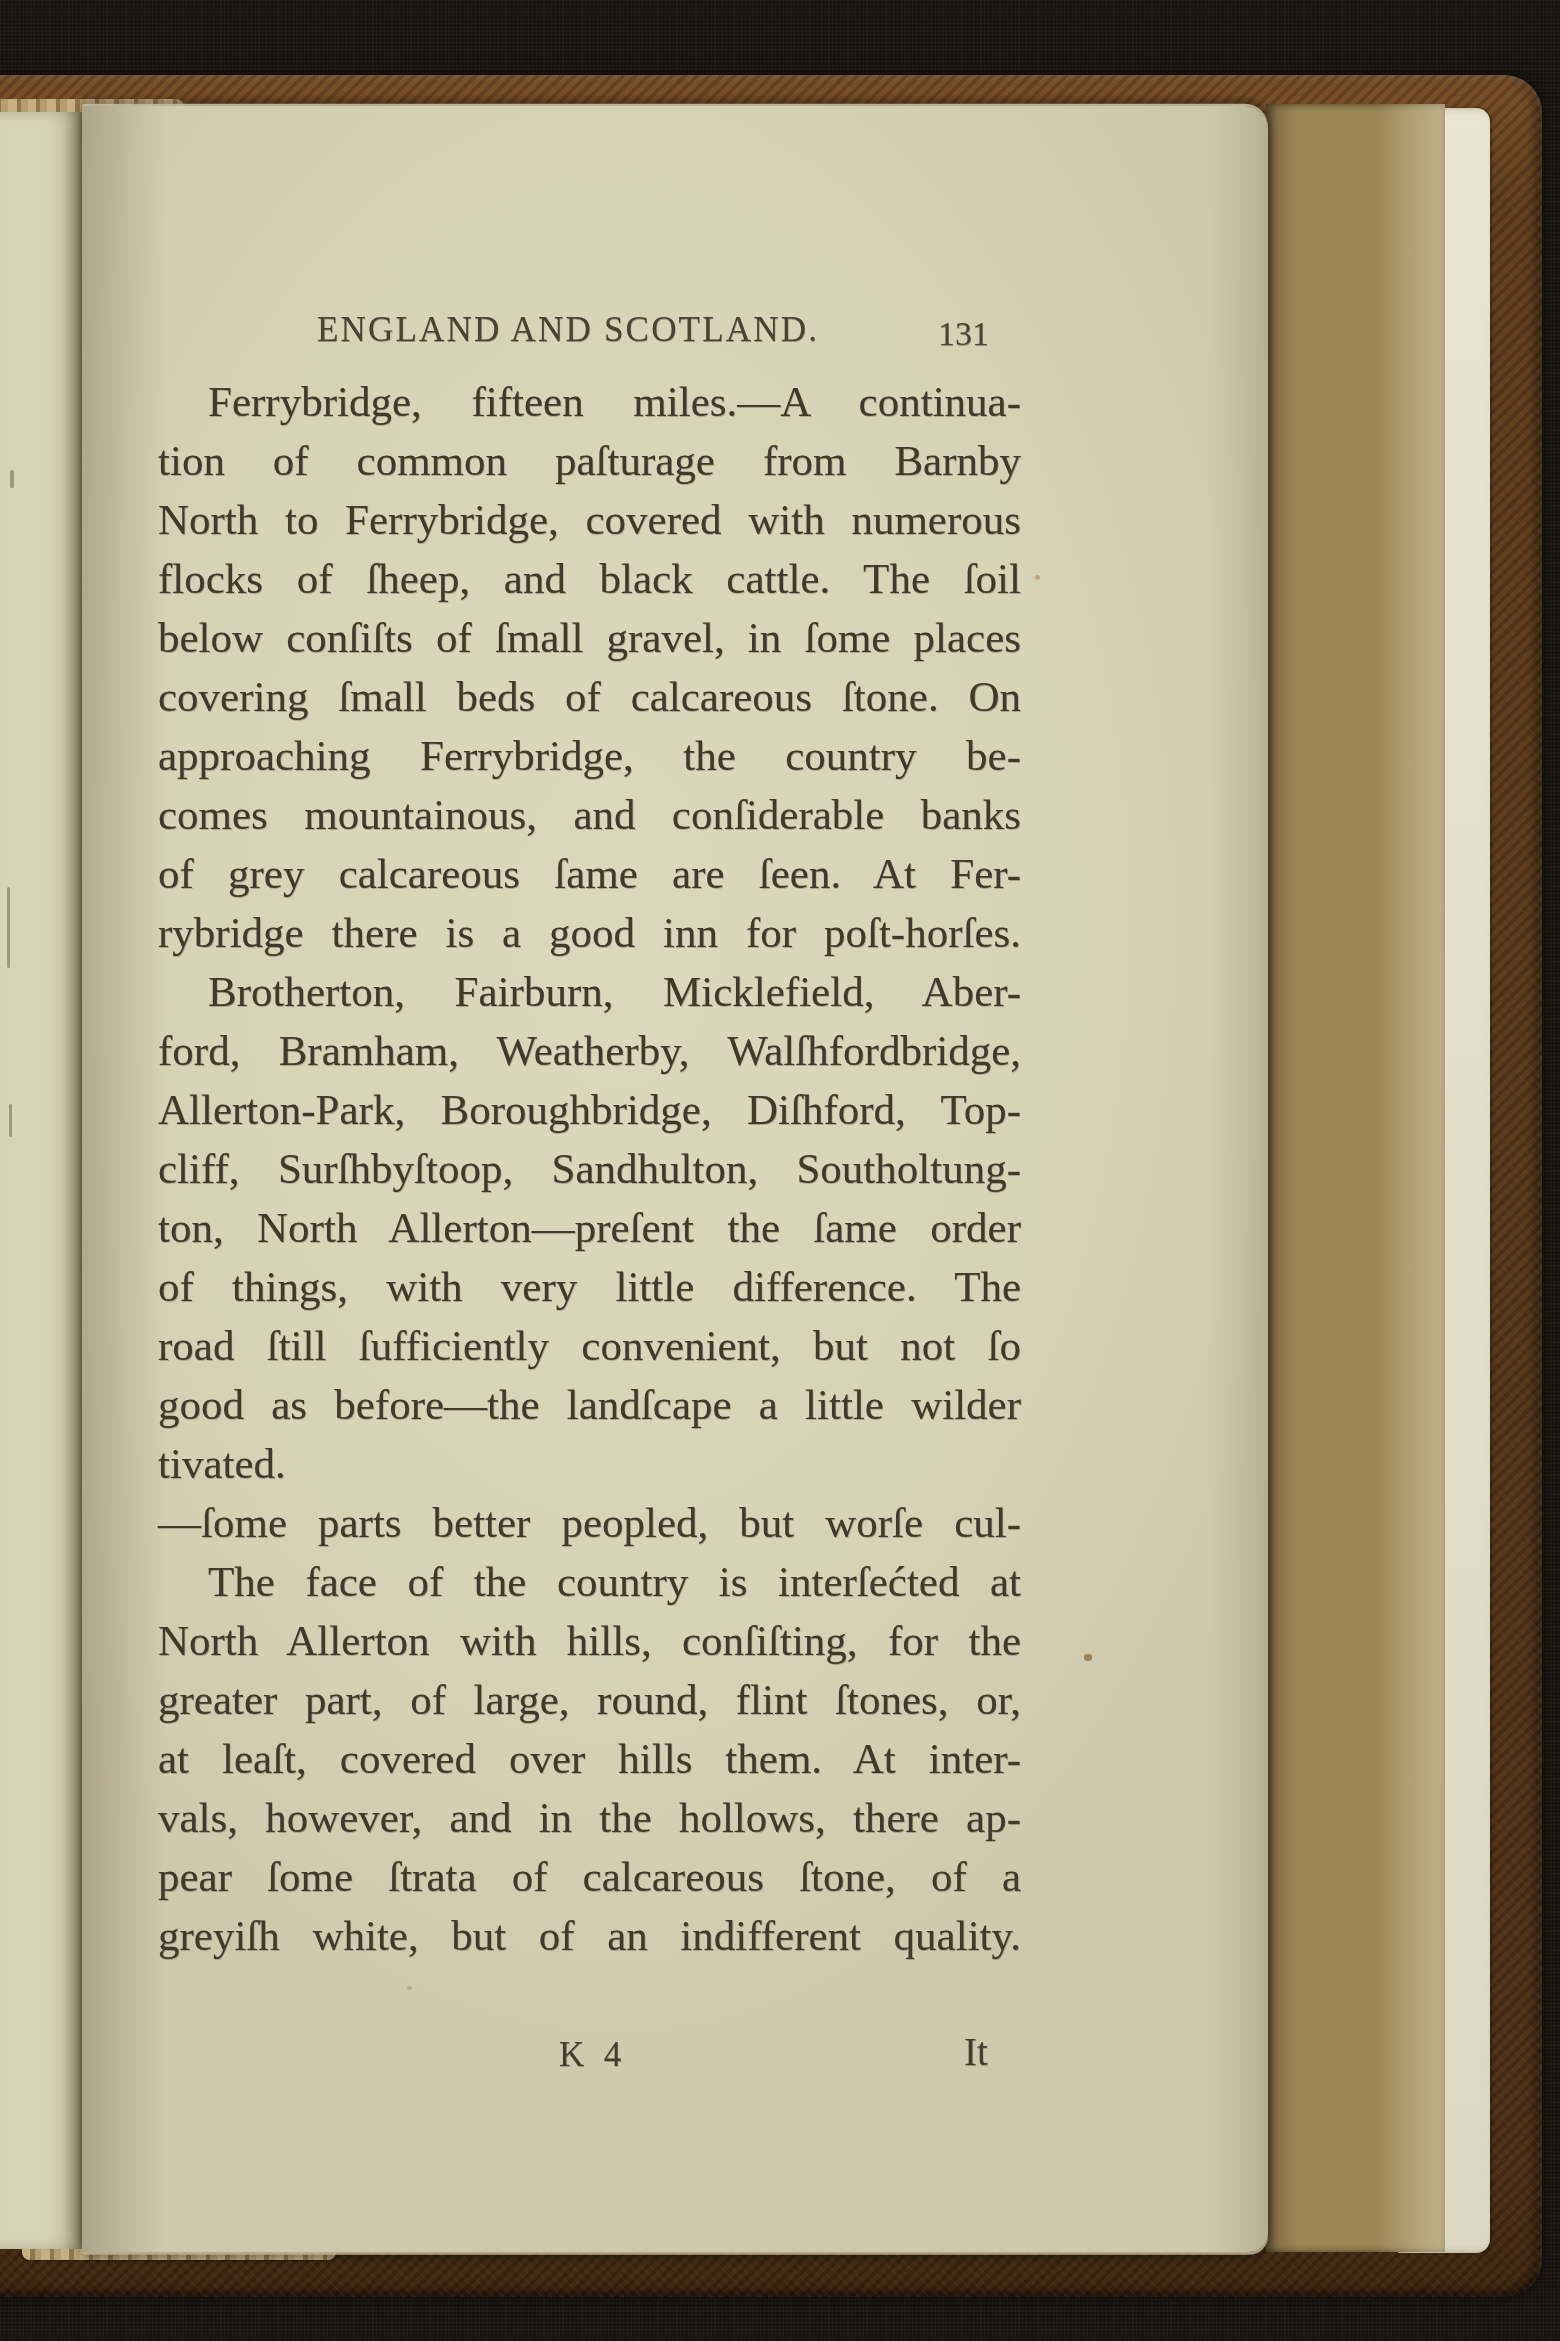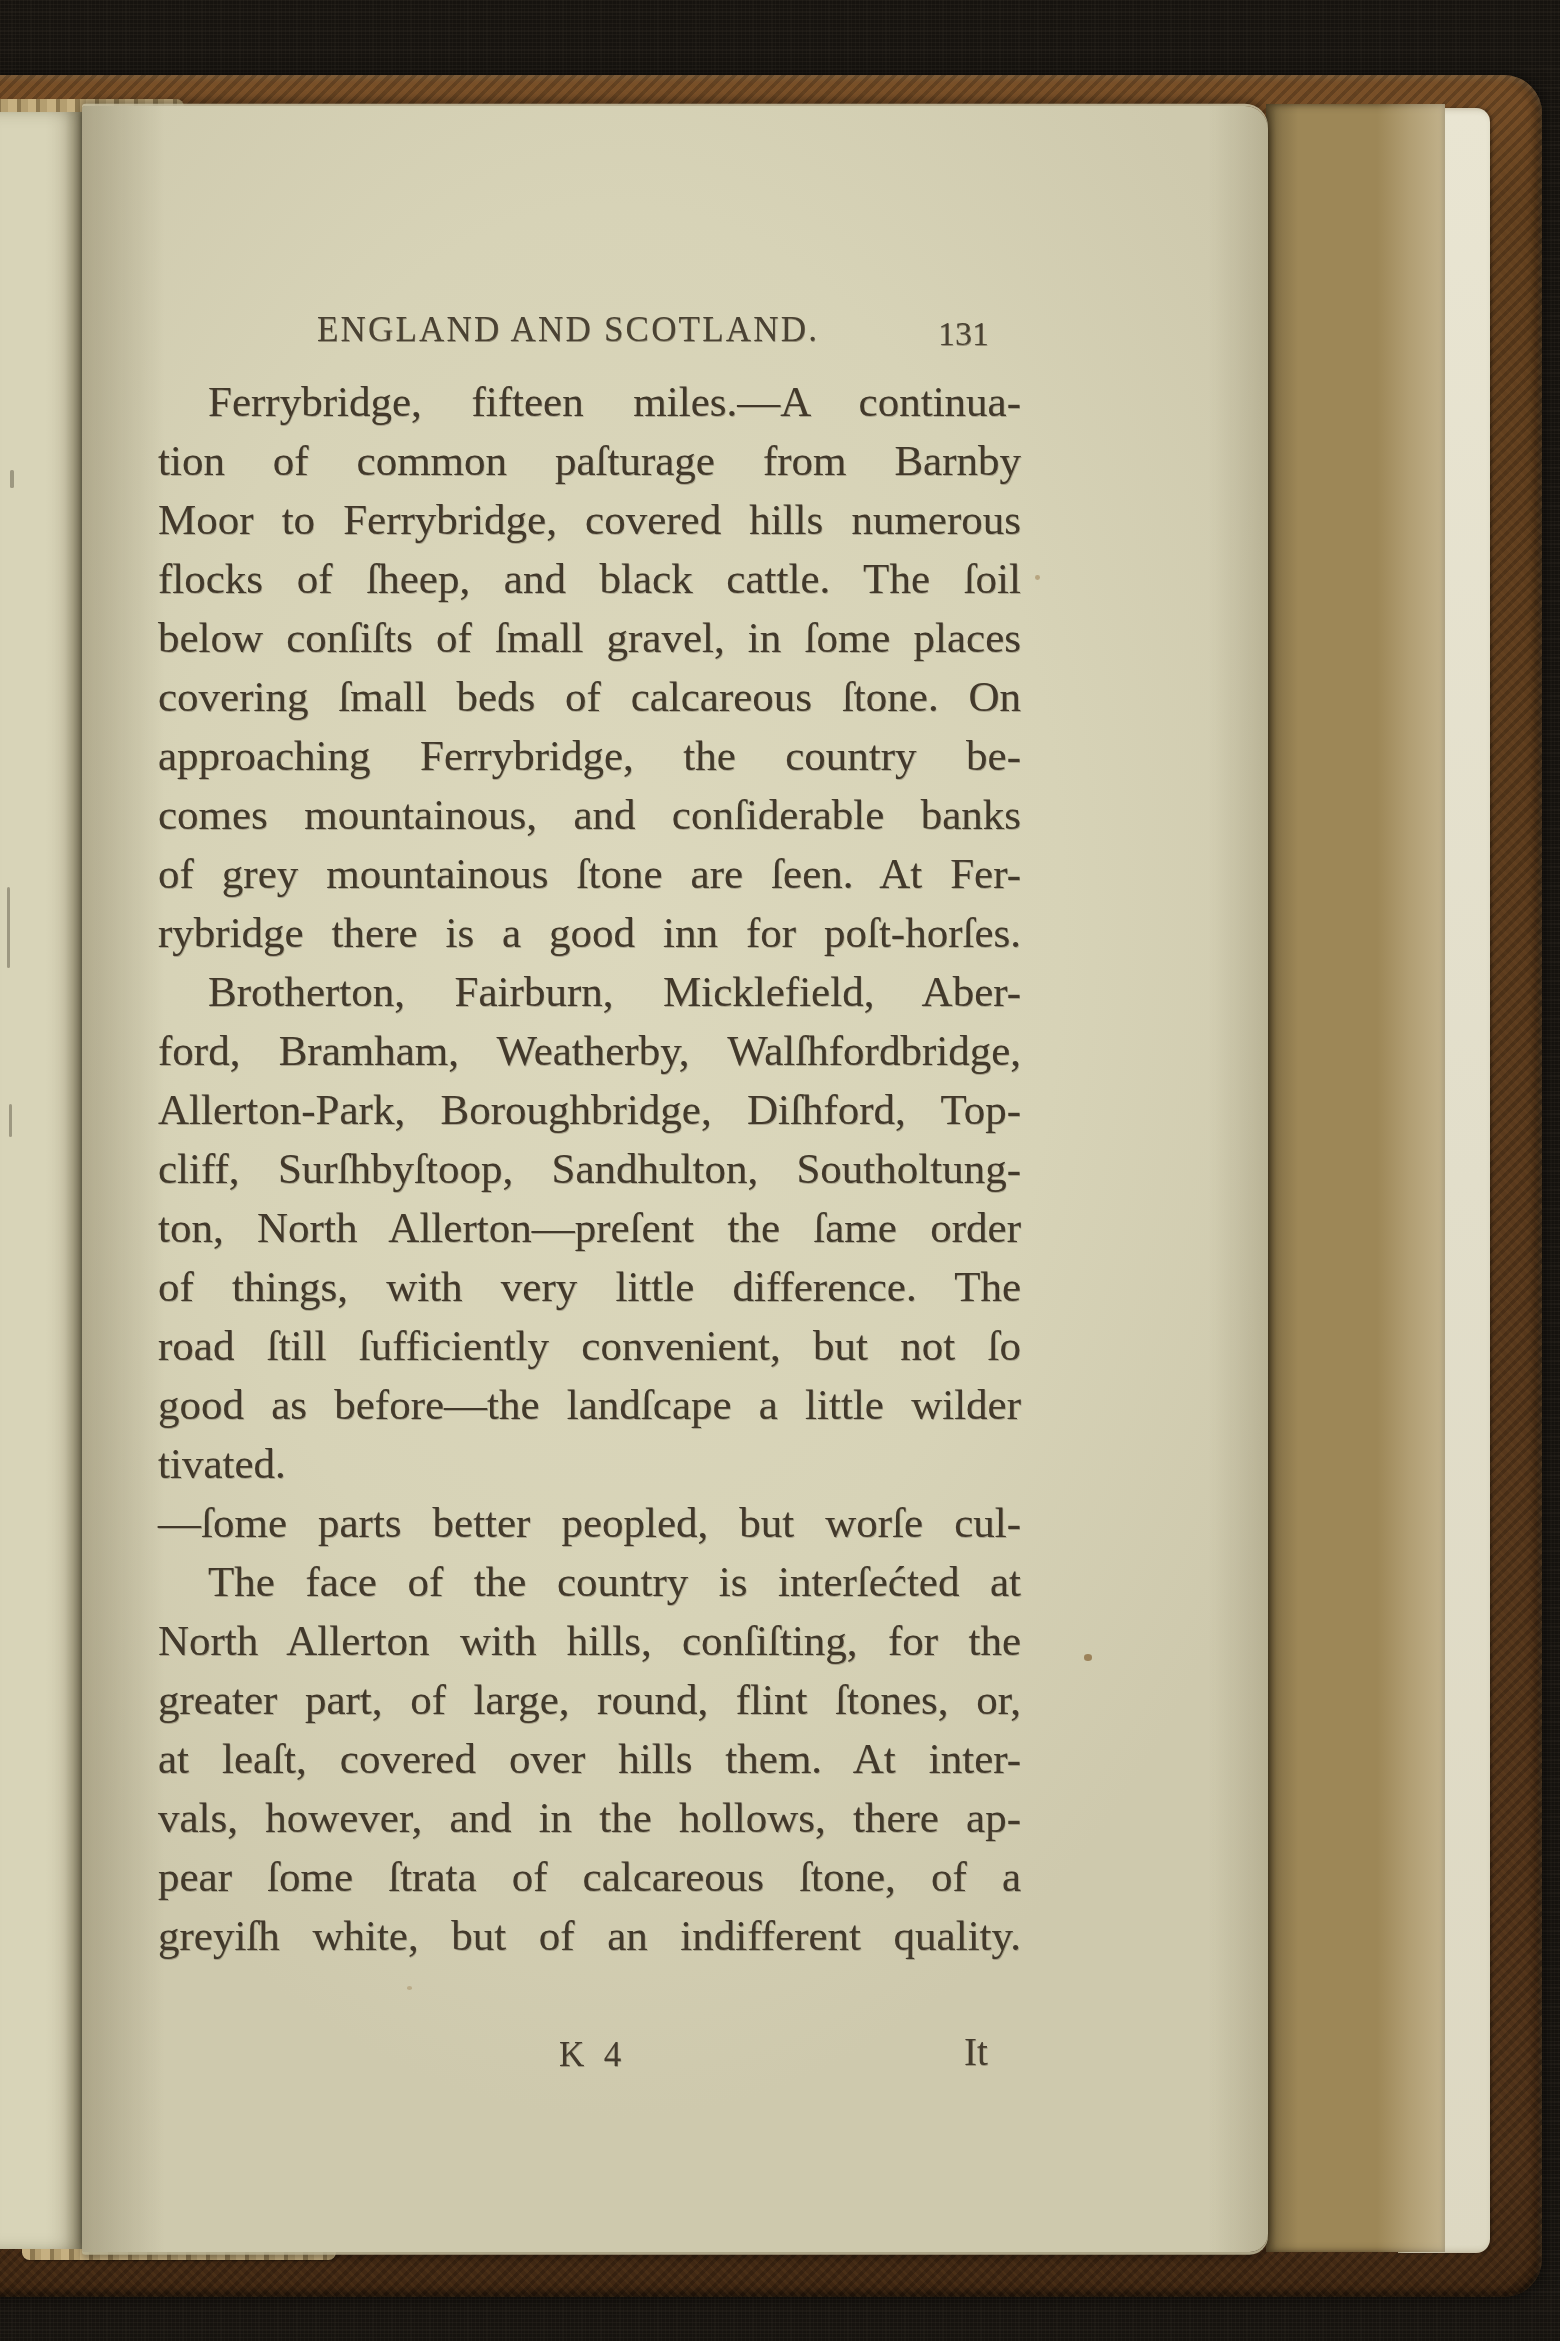--- a/index.html
+++ b/index.html
@@ -109,27 +109,27 @@
 
   <div class="main-page">
     <div class="running-head">
       <span class="head-title">ENGLAND AND SCOTLAND.</span>
       <span class="page-num">131</span>
     </div>
 
     <div class="text-body" id="text-body">
         <div class="line indent"><span class="it">Ferrybridge</span><span>, fifteen miles.—A continua-</span></div>
         <div class="line"><span>tion of common paſturage from Barnby</span></div>
-        <div class="line"><span>Moor to Ferrybridge, covered hills numerous</span></div>
+        <div class="line"><span>North to Ferrybridge, covered with numerous</span></div>
         <div class="line"><span>flocks of ſheep, and black cattle. The ſoil</span></div>
         <div class="line"><span>below conſiſts of ſmall gravel, in ſome places</span></div>
         <div class="line"><span>covering ſmall beds of calcareous ſtone. On</span></div>
         <div class="line"><span>approaching Ferrybridge, the country be-</span></div>
         <div class="line"><span>comes mountainous, and conſiderable banks</span></div>
-        <div class="line"><span>of grey mountainous ſtone are ſeen. At Fer-</span></div>
+        <div class="line"><span>of grey calcareous ſame are ſeen. At Fer-</span></div>
         <div class="line"><span>rybridge there is a good inn for poſt-horſes.</span></div>
         <div class="line indent"><span class="it">Brotherton, Fairburn, Micklefield, Aber-</span></div>
         <div class="line"><span class="it">ford, Bramham, Weatherby, Walſhfordbridge,</span></div>
         <div class="line"><span class="it">Allerton-Park, Boroughbridge, Diſhford, Top-</span></div>
         <div class="line"><span class="it">cliff, Surſhbyſtoop, Sandhulton, Southoltung-</span></div>
         <div class="line"><span class="it">ton, North Allerton</span><span>—preſent the ſame order</span></div>
         <div class="line"><span>of things, with very little difference. The</span></div>
         <div class="line"><span>road ſtill ſufficiently convenient, but not ſo</span></div>
         <div class="line"><span>good as before—the landſcape a little wilder</span></div>
         <div class="line end"><span>tivated.</span></div>

